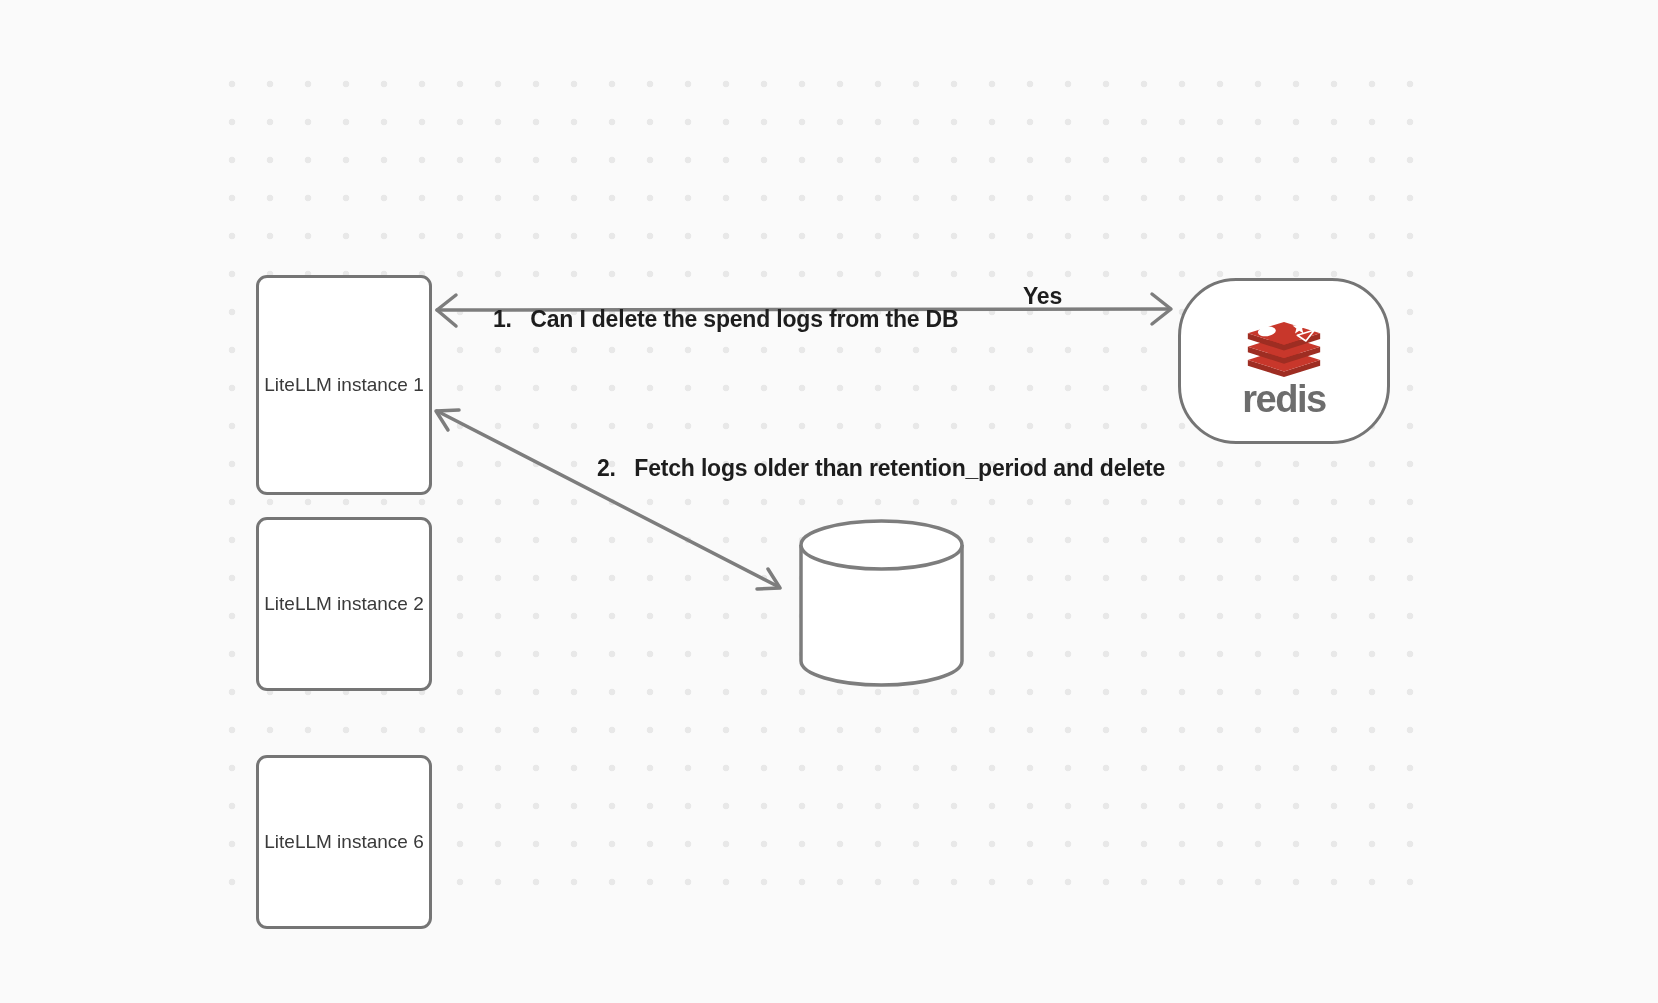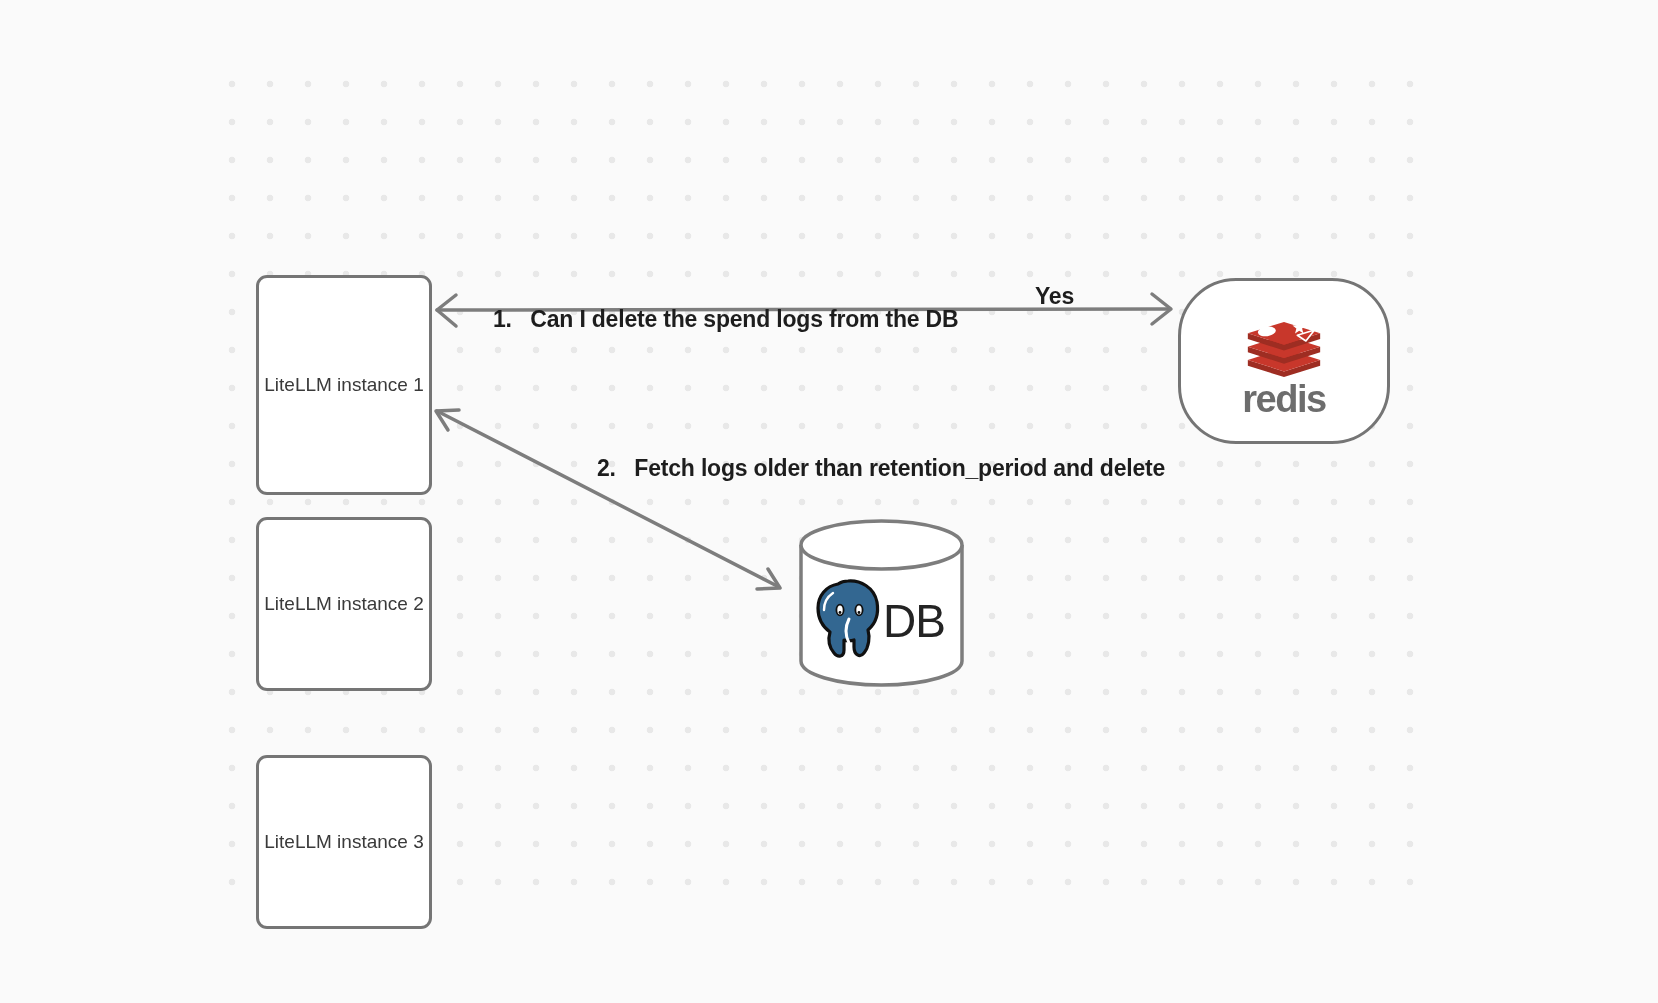--- a/index.html
+++ b/index.html
@@ -37,21 +37,21 @@
   }
   .db-node{position:absolute;left:799px;top:519px;width:165px;height:168px;}
   .db-cyl{position:absolute;left:0;top:0;}
   .db-content{position:absolute;left:12px;top:58px;display:flex;align-items:center;}
   .db-label{font-size:46px;color:#242424;margin-left:-2px;letter-spacing:-1px;}
   .edge-label{
     position:absolute;font-size:23px;font-weight:700;color:#1d1d1d;
     letter-spacing:-0.2px;white-space:pre;line-height:1.15;
   }
   .el1{left:493px;top:283px;margin-top:23px;}
-  .el1r{left:1023px;top:283px;margin-left:12px;}
+  .el1r{left:1023px;top:283px;}
   .el2{left:597px;top:455px;}
 </style>
 </head>
 <body>
 
 <div class="dot-grid"></div>
 
 <svg class="arrow-layer" viewBox="0 0 1658 1003" fill="none" stroke="#7d7d7d" stroke-width="3.5" stroke-linecap="round" stroke-linejoin="round">
   <g>
     <path d="M437,310 L1170,309"></path>
@@ -65,21 +65,21 @@
   </g>
 </svg>
 
 <div class="node-box b1">
   <span>LiteLLM instance 1</span>
 </div>
 <div class="node-box b2">
   <span>LiteLLM instance 2</span>
 </div>
 <div class="node-box b3">
-  <span>LiteLLM instance 3</span>
+  <span>LiteLLM instance 6</span>
 </div>
 
 <div class="redis-node">
   <svg width="80" height="59" viewBox="0 0 84 62">
 
     <path d="M4,42 L42,54 L80,42 L80,48 L42,60 L4,48 Z" fill="#9e2d22"></path>
     <path d="M4,42 L42,30 L80,42 L42,54 Z" fill="#c8372b"></path>
 
     <path d="M4,28 L42,40 L80,28 L80,34 L42,46 L4,34 Z" fill="#9e2d22"></path>
     <path d="M4,28 L42,16 L80,28 L42,40 Z" fill="#c8372b"></path>
@@ -95,29 +95,17 @@
 </div>
 
 <div class="db-node">
   <svg class="db-cyl" width="165" height="168" viewBox="0 0 165 168" fill="none" stroke="#7d7d7d" stroke-width="3.5">
     <path d="M2,26 A80.5,24 0 0 1 163,26 L163,142 A80.5,24 0 0 1 2,142 Z" fill="#ffffff" stroke="none"></path>
     <path d="M2,26 L2,142"></path>
     <path d="M163,26 L163,142"></path>
     <path d="M2,142 A80.5,24 0 0 0 163,142"></path>
     <ellipse cx="82.5" cy="26" rx="80.5" ry="24" fill="#ffffff"></ellipse>
   </svg>
-  <div class="db-content">
-    <svg width="74" height="88" viewBox="0 0 74 88">
-      <path d="M27,7 C15,9 7,19 7,31 C7,42 12,50 19,55 C17,62 18,70 23,76 C27,81 33,80 33,73 L33,63 C36,64 40,64 43,63 L43,70 C43,78 49,81 53,76 C58,70 59,60 57,53 C64,47 68,37 66,25 C63,10 49,3 37,4 C33,4 30,5 27,7 Z" fill="#336791" stroke="#101010" stroke-width="3.2" stroke-linejoin="round"></path>
-      <path d="M22,16 C16,20 13,26 13,33" stroke="#ffffff" stroke-width="2.4" fill="none" stroke-linecap="round"></path>
-      <ellipse cx="29" cy="33" rx="3.6" ry="5.4" fill="#ffffff" stroke="#101010" stroke-width="1.8"></ellipse>
-      <circle cx="29" cy="35.5" r="1.4" fill="#101010"></circle>
-      <ellipse cx="48" cy="33" rx="3.6" ry="5.4" fill="#ffffff" stroke="#101010" stroke-width="1.8"></ellipse>
-      <circle cx="48" cy="35.5" r="1.4" fill="#101010"></circle>
-      <path d="M38,42 C34,50 34,58 38,66" stroke="#ffffff" stroke-width="3" fill="none" stroke-linecap="round"></path>
-    </svg>
-    <span class="db-label">DB</span>
-  </div>
 </div>
 
 <div class="edge-label el1">1.   Can I delete the spend logs from the DB</div>
 <div class="edge-label el1r">Yes</div>
 <div class="edge-label el2">2.   Fetch logs older than retention_period and delete</div>
 
 </body></html>

